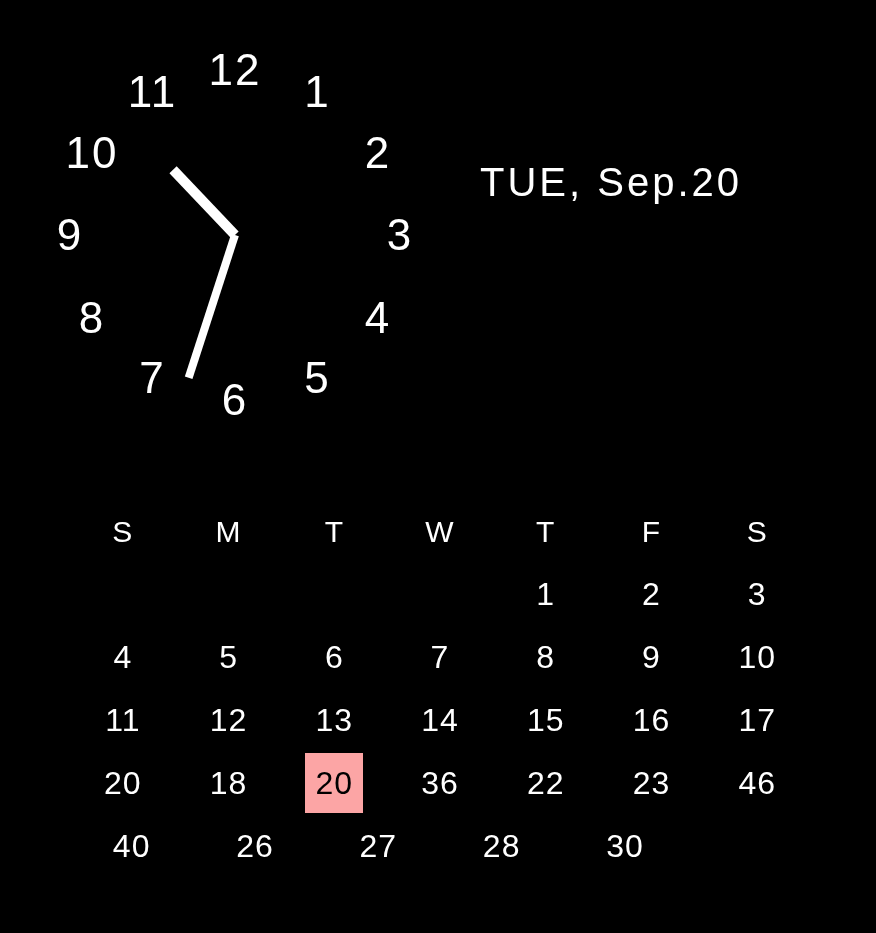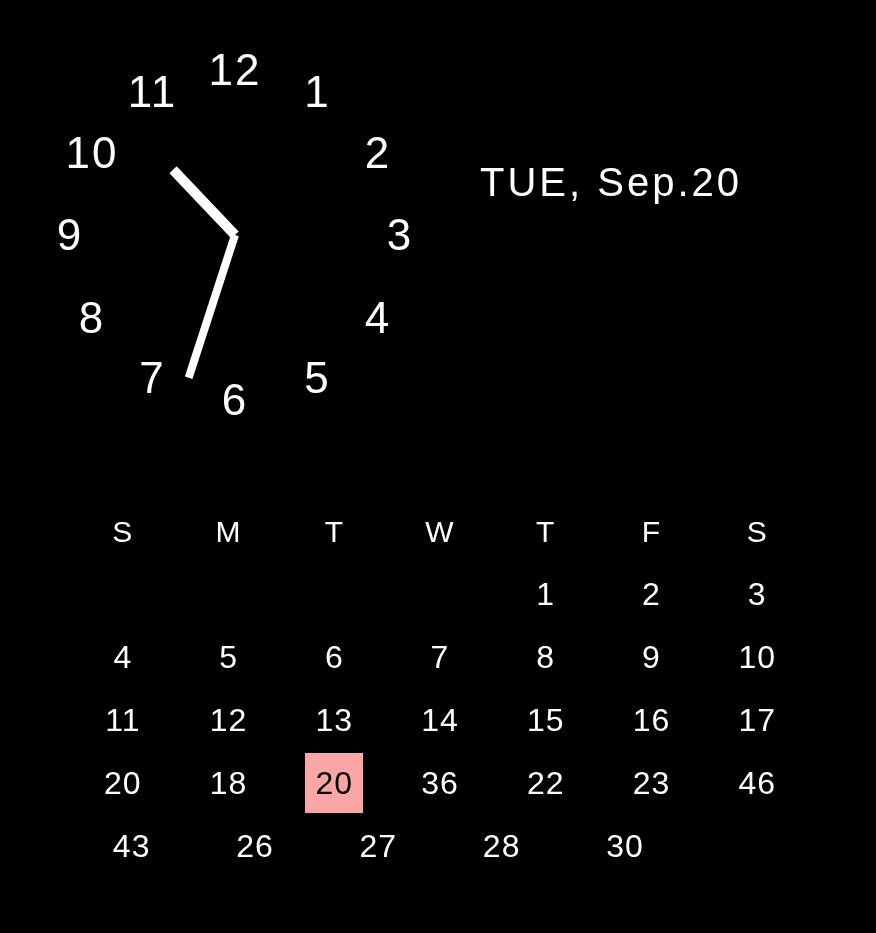--- a/index.html
+++ b/index.html
@@ -168,20 +168,20 @@
     <div class="cal-row">
       <div class="cal-cell"><span>20</span></div>
       <div class="cal-cell"><span>18</span></div>
       <div class="cal-cell today"><span>20</span></div>
       <div class="cal-cell"><span>36</span></div>
       <div class="cal-cell"><span>22</span></div>
       <div class="cal-cell"><span>23</span></div>
       <div class="cal-cell"><span>46</span></div>
     </div>
     <div class="cal-row">
-      <div class="cal-cell"><span>43</span></div>
+      <div class="cal-cell"><span>40</span></div>
       <div class="cal-cell"><span>26</span></div>
       <div class="cal-cell"><span>27</span></div>
       <div class="cal-cell"><span>28</span></div>
       <div class="cal-cell"><span>30</span></div>
       <div class="cal-cell"><span></span></div>
     </div>
   </div>
 
 </body></html>

